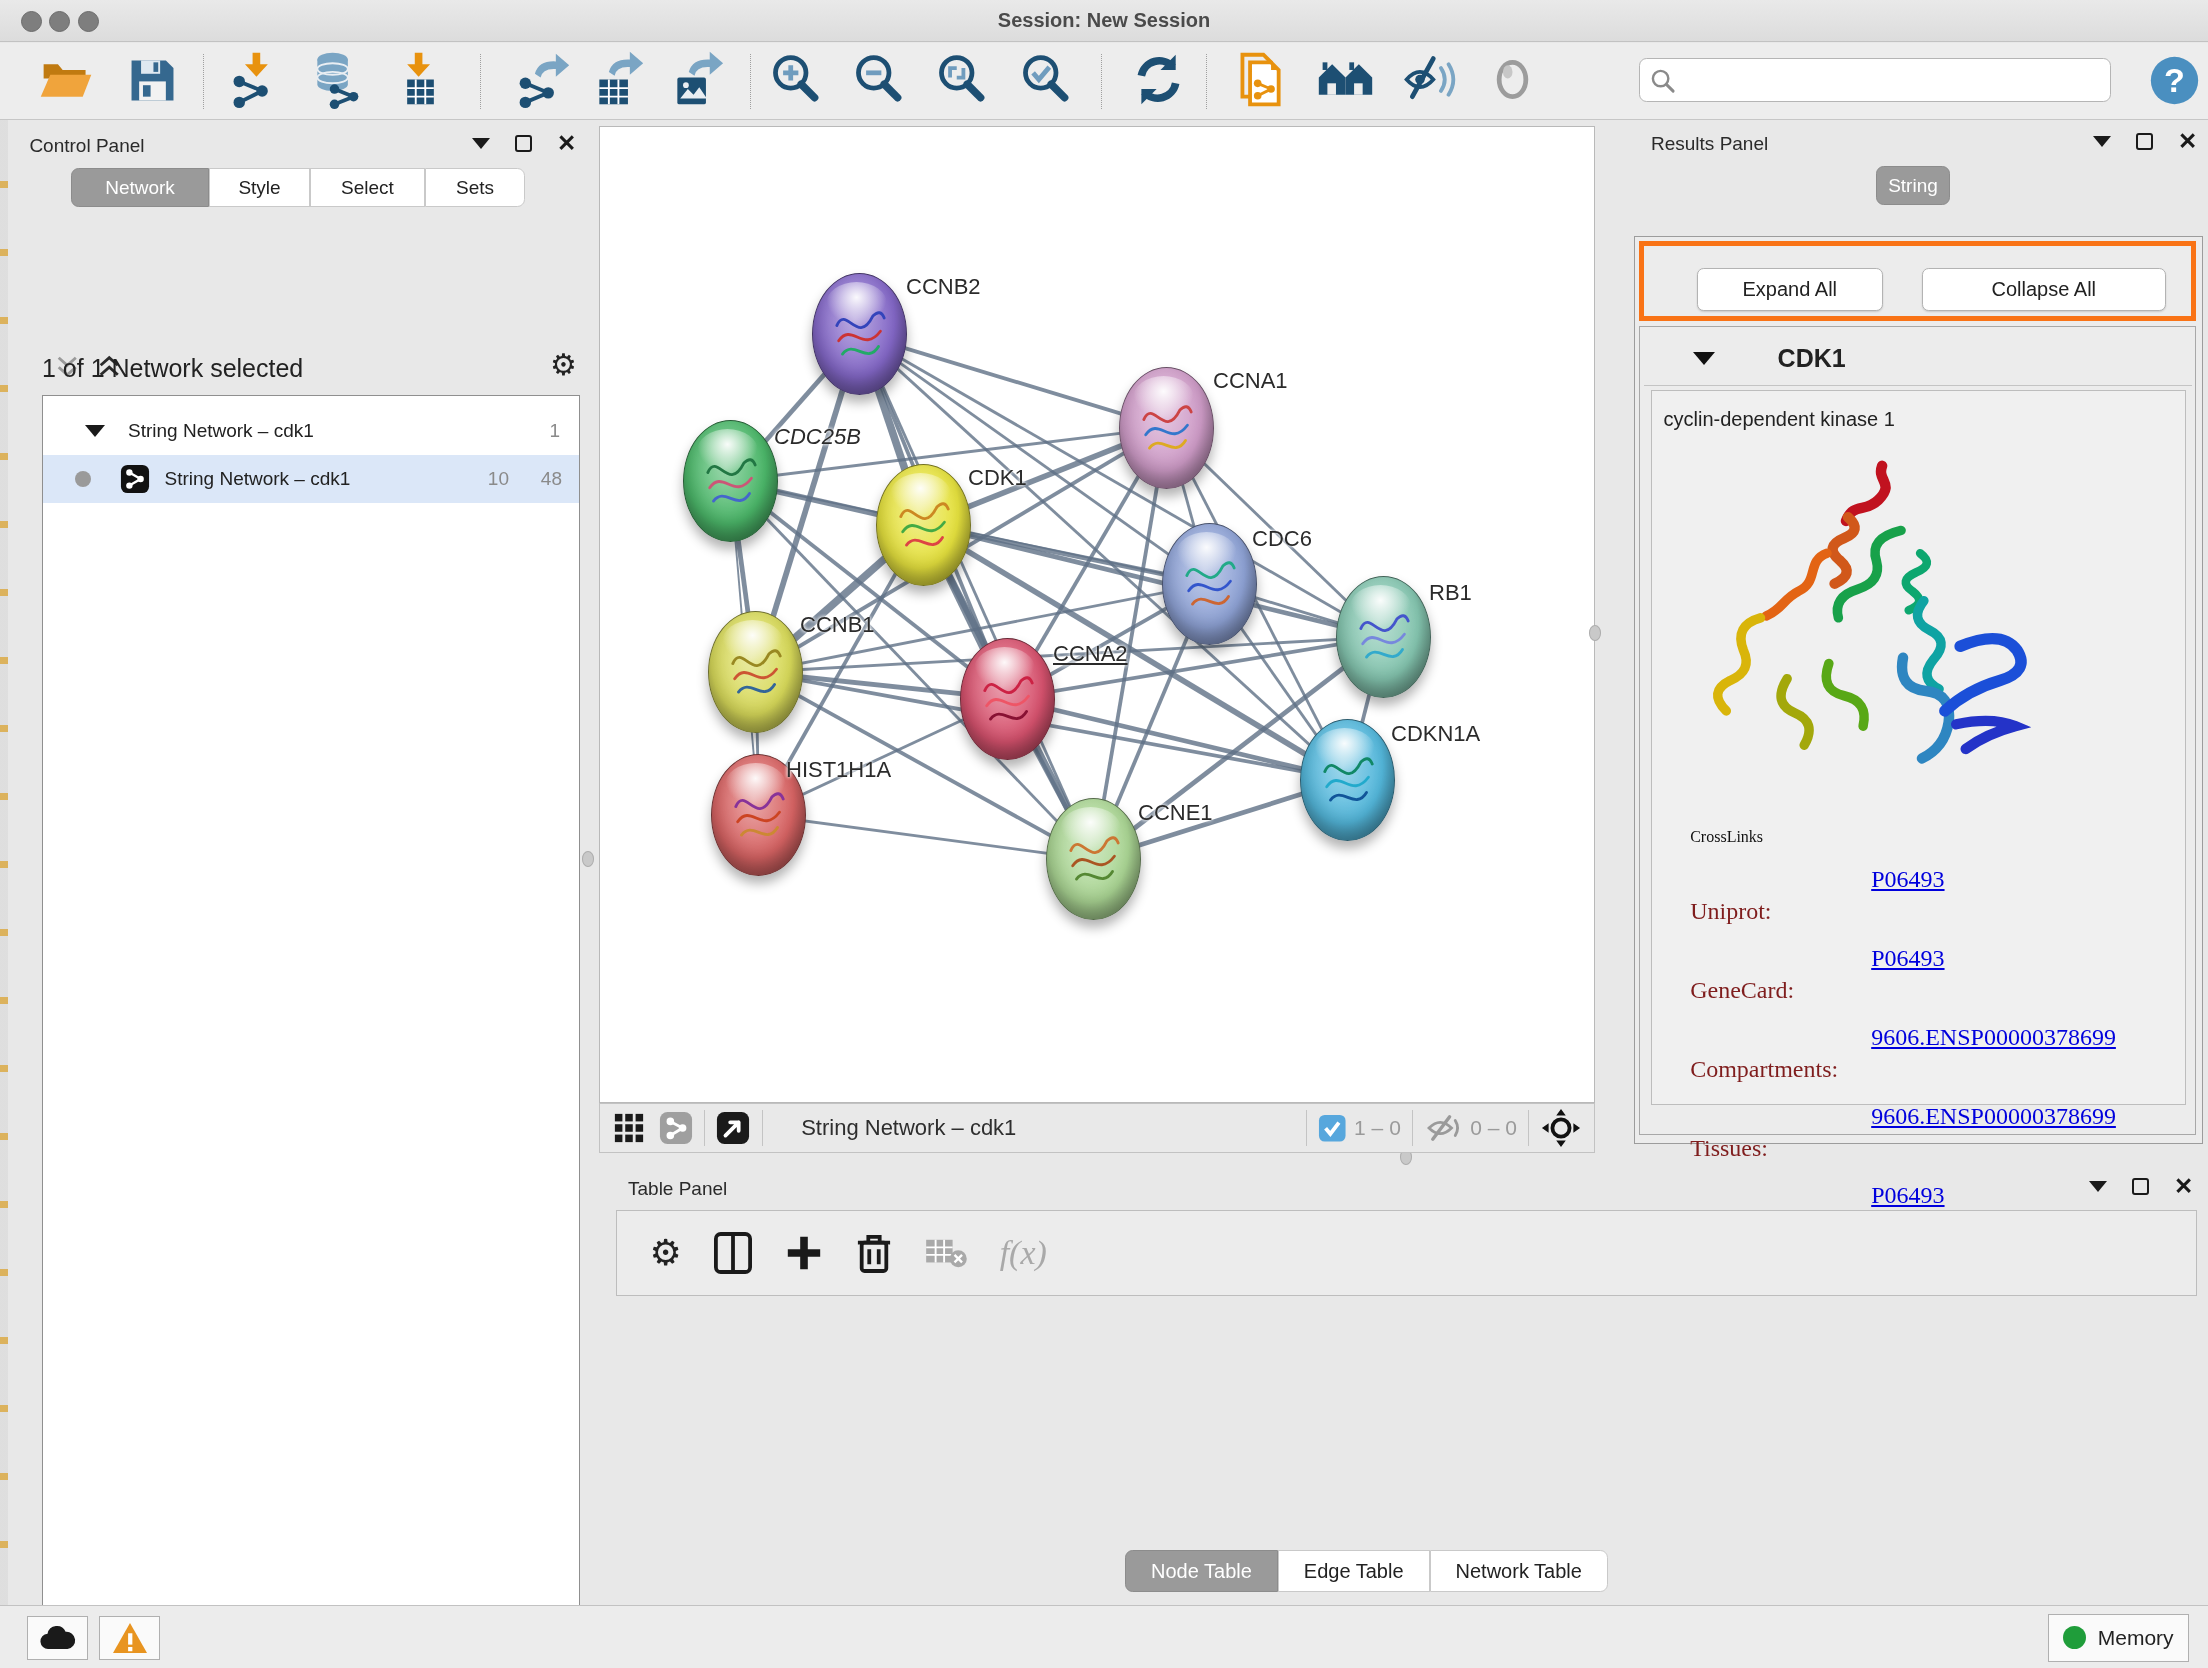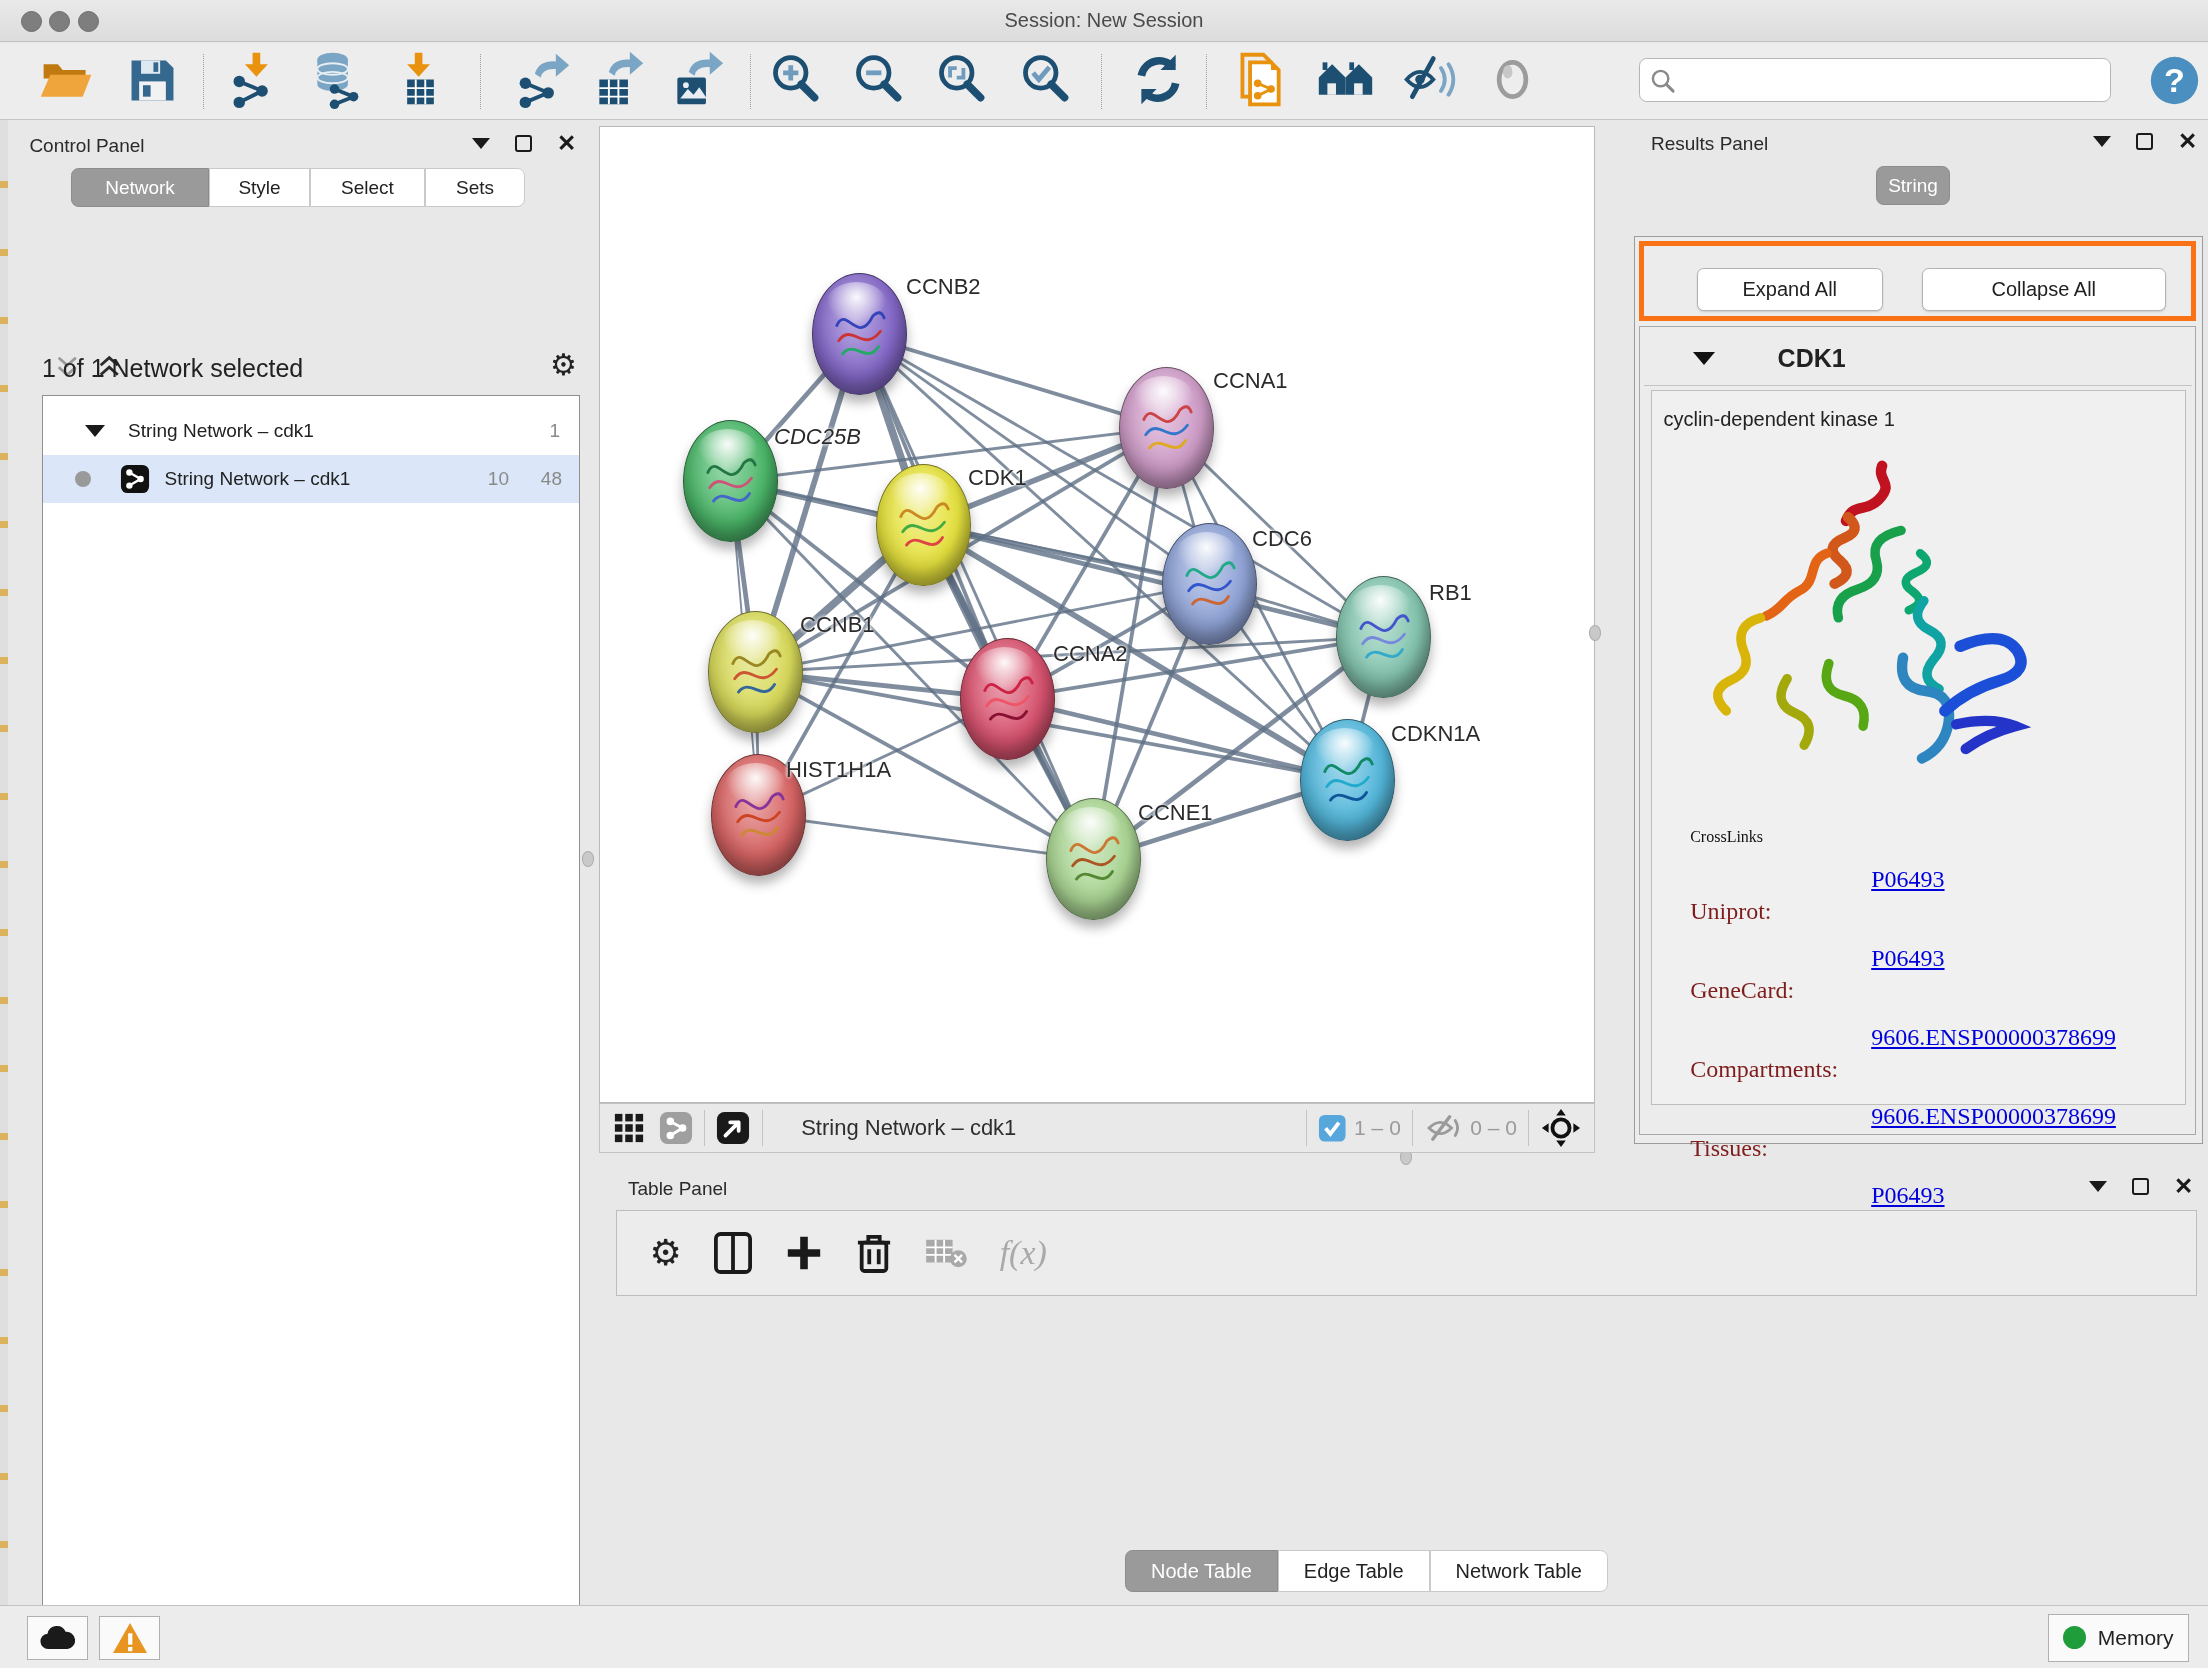--- a/index.html
+++ b/index.html
@@ -6,21 +6,21 @@
   html,body { width:2208px; height:1668px; }
   body { font-family:"Liberation Sans",sans-serif; background:#e8e8e8; position:relative; overflow:hidden; color:#222; }
   .abs { position:absolute; }
 
   
   .titlebar { position:absolute; left:0; top:0; width:2208px; height:42px;
     background:linear-gradient(#e9e9e9,#dcdcdc); border-bottom:1px solid #c2c2c2; }
   .traffic { position:absolute; top:10.5px; width:21px; height:21px; border-radius:50%;
     background:#7e7e7e; border:1px solid #6b6b6b; }
   .win-title { position:absolute; top:8.6px; left:0; width:100%; text-align:center;
-    font-size:20px; font-weight:normal; color:#4a4a4a; }
+    font-size:20px; font-weight:bold; color:#4a4a4a; }
 
   
   .toolbar { position:absolute; left:0; top:43px; width:2208px; height:77px;
     background:#ededed; border-bottom:1px solid #c6c6c6; }
   .tb-btn { position:absolute; top:49px; width:61px; height:61px; transform:translateY(-43px); cursor:default; }
   .tb-sep { position:absolute; top:11.4px; height:55px; border-left:1.9px dotted #9f9f9f; }
   .searchbox { position:absolute; left:1639px; top:15px; width:472px; height:44px;
     background:#fff; border:1px solid #b5b5b5; border-radius:7.6px; }
   .searchbox svg { position:absolute; left:9.5px; top:8.6px; }
   .searchbox input { position:absolute; left:42px; top:3.8px; width:418px; height:34px;
@@ -443,21 +443,21 @@
     <div class="net-node" style="left: 360px; top: 511px; background: radial-gradient(at 45% 38%, rgb(233, 160, 175) 0%, rgb(216, 83, 111) 55%, rgb(118, 45, 61) 100%); border: 1px solid rgb(108, 41, 55);">
       <div class="gloss"></div>
       <svg width="63" height="74" viewBox="0 0 66 78" style="position:absolute;left:16px;top:25px">
         <g fill="none" stroke-width="3" stroke-linecap="round">
           <path d="M8 28 C18 6 30 50 46 18 q8 -8 12 2" stroke="#cc2244"></path>
           <path d="M10 44 C24 24 36 58 54 34" stroke="#ee5566"></path>
           <path d="M14 58 C26 42 40 70 52 50" stroke="#881133"></path>
         </g>
       </svg>
     </div>
-    <div class="net-label" style="left: 453px; top: 514px;">CCNA2</div>
+    <div class="net-label" style="left: 453px; top: 514px; text-decoration: underline;">CCNA2</div>
     <div class="net-node" style="left: 700px; top: 592px; background: radial-gradient(at 45% 38%, rgb(160, 215, 235) 0%, rgb(84, 184, 220) 55%, rgb(46, 101, 121) 100%); border: 1px solid rgb(42, 92, 110);">
       <div class="gloss"></div>
       <svg width="63" height="74" viewBox="0 0 66 78" style="position:absolute;left:16px;top:25px">
         <g fill="none" stroke-width="3" stroke-linecap="round">
           <path d="M8 28 C18 6 30 50 46 18 q8 -8 12 2" stroke="#118866"></path>
           <path d="M10 44 C24 24 36 58 54 34" stroke="#22aacc"></path>
           <path d="M14 58 C26 42 40 70 52 50" stroke="#115599"></path>
         </g>
       </svg>
     </div>

